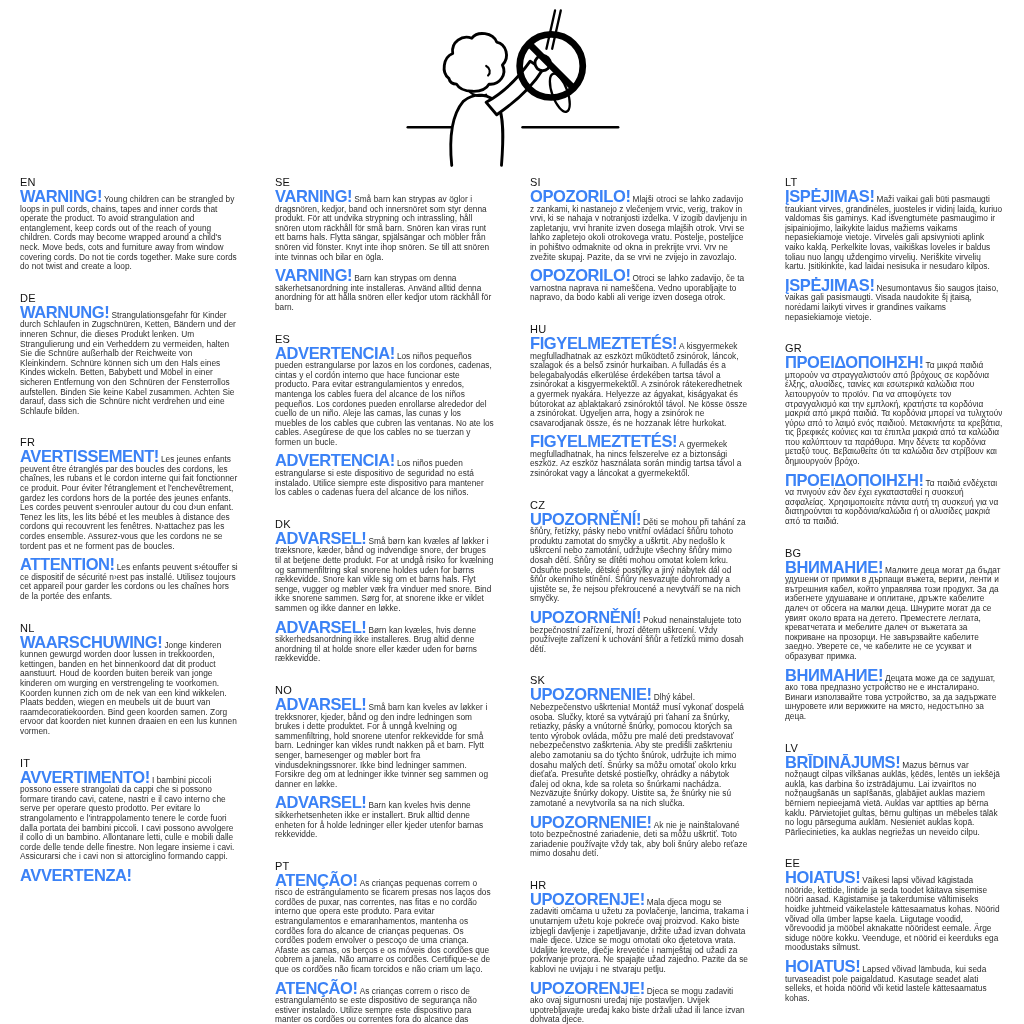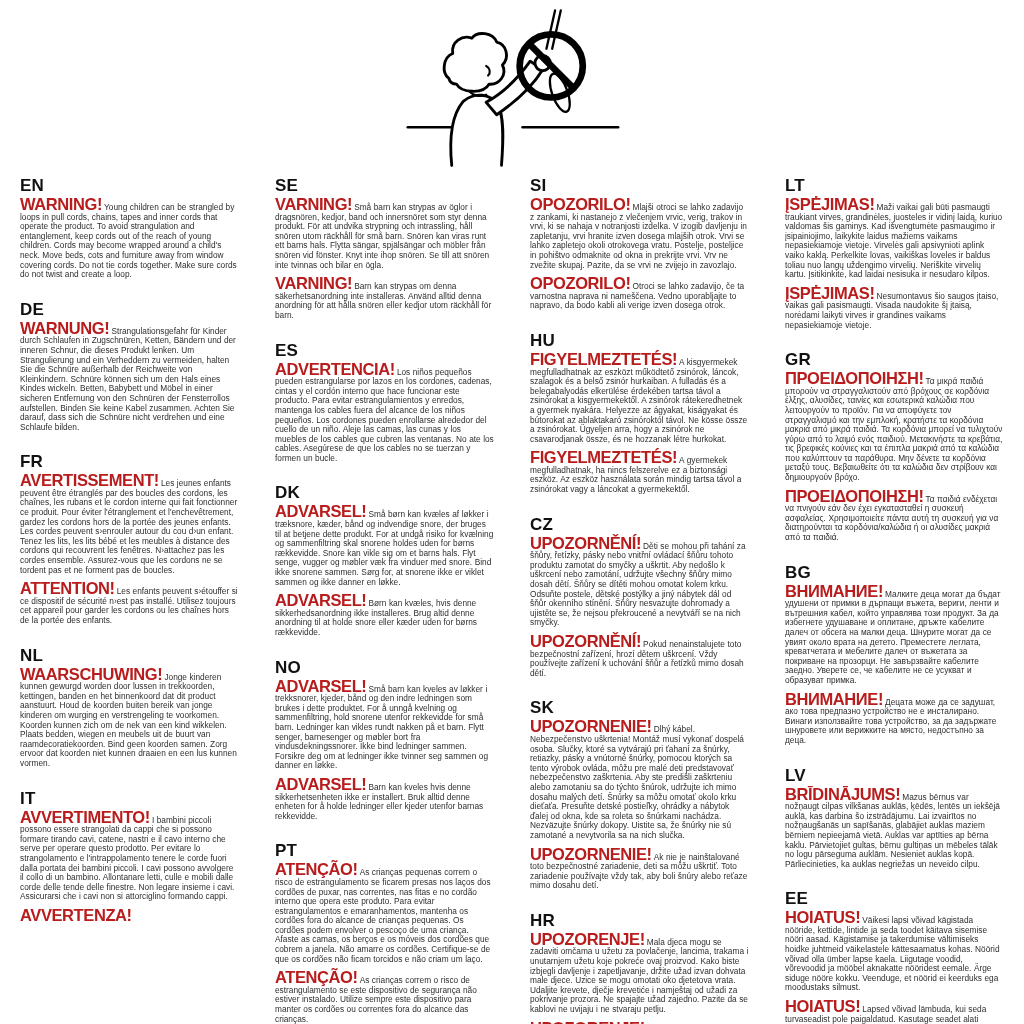--- a/index.html
+++ b/index.html
@@ -25,38 +25,38 @@
     display: flex;
     gap: 36px;
     padding: 6px 20px 0 20px;
     box-sizing: border-box;
   }
   .col { flex: 1 1 0; min-width: 0; }
 
   .lang-section { margin-bottom: 20px; }
 
   .lang-code {
-    font-size: 17px;
-    font-weight: 700;
+    font-size: 11px;
+    font-weight: 400;
     color: #111;
     margin: 0 0 3px 0;
     letter-spacing: 0.2px;
   }
 
   .warning {
     font-size: 8.3px;
     line-height: 9.6px;
     margin: 0 0 8px 0;
     text-align: left;
     word-spacing: 0.2px;
   }
   .wtitle {
     font-size: 16.5px;
     font-weight: 700;
-    color: #b91c1c;
+    color: #3b82f6;
     letter-spacing: -0.4px;
     line-height: 11px;
     margin-right: 2px;
     white-space: nowrap;
   }
   .wtext { color: #2e2e2e; }
 </style>
 </head>
 <body>
 
@@ -125,20 +125,21 @@
       </div>
       <div class="col">
         <section class="lang-section">
           <div class="lang-code">SE</div>
           <p class="warning"><span class="wtitle">VARNING!</span><span class="wtext">Små barn kan strypas av öglor i dragsnören, kedjor, band och innersnöret som styr denna produkt. För att undvika strypning och intrassling, håll snören utom räckhåll för små barn. Snören kan viras runt ett barns hals. Flytta sängar, spjälsängar och möbler från snören vid fönster. Knyt inte ihop snören. Se till att snören inte tvinnas och bilar en ögla.</span></p>
           <p class="warning"><span class="wtitle">VARNING!</span><span class="wtext">Barn kan strypas om denna säkerhetsanordning inte installeras. Använd alltid denna anordning för att hålla snören eller kedjor utom räckhåll för barn.</span></p>
         </section>
         <section class="lang-section">
           <div class="lang-code">ES</div>
           <p class="warning"><span class="wtitle">ADVERTENCIA!</span><span class="wtext">Los niños pequeños pueden estrangularse por lazos en los cordones, cadenas, cintas y el cordón interno que hace funcionar este producto. Para evitar estrangulamientos y enredos, mantenga los cables fuera del alcance de los niños pequeños. Los cordones pueden enrollarse alrededor del cuello de un niño. Aleje las camas, las cunas y los muebles de los cables que cubren las ventanas. No ate los cables. Asegúrese de que los cables no se tuerzan y formen un bucle.</span></p>
+          <p class="warning"><span class="wtitle">ADVERTENCIA!</span><span class="wtext">Los niños pueden estrangularse si este dispositivo de seguridad no está instalado. Utilice siempre este dispositivo para mantener los cables o cadenas fuera del alcance de los niños.</span></p>
         </section>
         <section class="lang-section">
           <div class="lang-code">DK</div>
           <p class="warning"><span class="wtitle">ADVARSEL!</span><span class="wtext">Små børn kan kvæles af løkker i træksnore, kæder, bånd og indvendige snore, der bruges til at betjene dette produkt. For at undgå risiko for kvælning og sammenfiltring skal snorene holdes uden for børns rækkevidde. Snore kan vikle sig om et barns hals. Flyt senge, vugger og møbler væk fra vinduer med snore. Bind ikke snorene sammen. Sørg for, at snorene ikke er viklet sammen og ikke danner en løkke.</span></p>
           <p class="warning"><span class="wtitle">ADVARSEL!</span><span class="wtext">Børn kan kvæles, hvis denne sikkerhedsanordning ikke installeres. Brug altid denne anordning til at holde snore eller kæder uden for børns rækkevidde.</span></p>
         </section>
         <section class="lang-section">
           <div class="lang-code">NO</div>
           <p class="warning"><span class="wtitle">ADVARSEL!</span><span class="wtext">Små barn kan kveles av løkker i trekksnorer, kjeder, bånd og den indre ledningen som brukes i dette produktet. For å unngå kvelning og sammenfiltring, hold snorene utenfor rekkevidde for små barn. Ledninger kan vikles rundt nakken på et barn. Flytt senger, barnesenger og møbler bort fra vindusdekningssnorer. Ikke bind ledninger sammen. Forsikre deg om at ledninger ikke tvinner seg sammen og danner en løkke.</span></p>
           <p class="warning"><span class="wtitle">ADVARSEL!</span><span class="wtext">Barn kan kveles hvis denne sikkerhetsenheten ikke er installert. Bruk alltid denne enheten for å holde ledninger eller kjeder utenfor barnas rekkevidde.</span></p>

